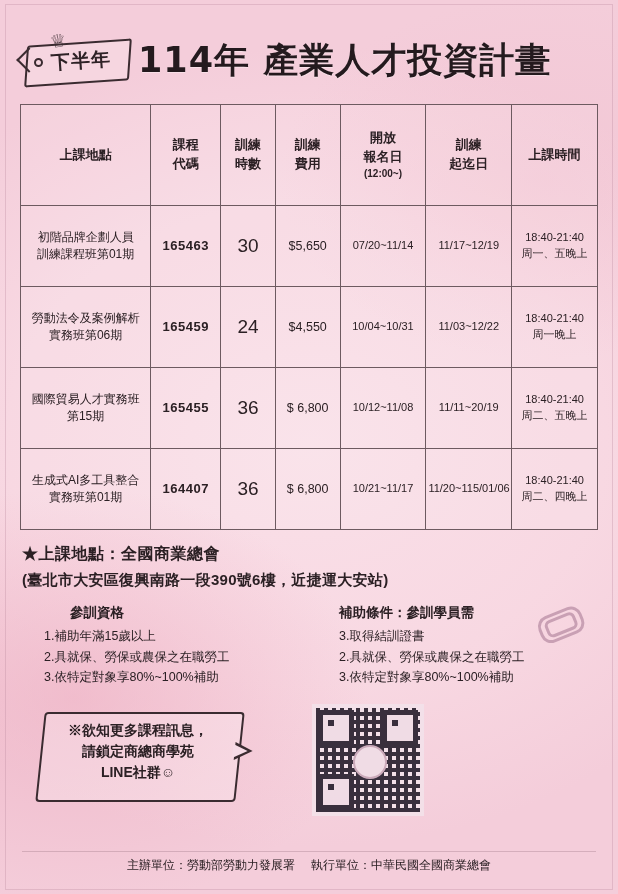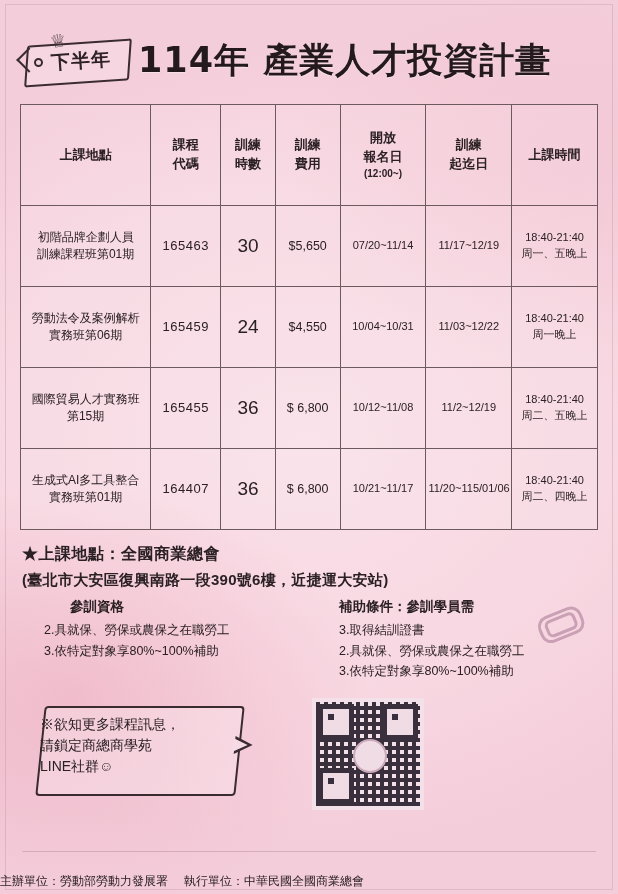--- a/index.html
+++ b/index.html
@@ -131,21 +131,21 @@
   }
   .col-name   { width: 24%; }
   .col-code   { width: 12.5%; }
   .col-hours  { width: 9.5%; }
   .col-fee    { width: 11.5%; }
   .col-open   { width: 15.5%; }
   .col-period { width: 15.5%; }
   .col-time   { width: 15.5%; }
 
   .cell-name { font-size: 12px; }
-  .cell-code { font-weight: normal; font-size: 13px; letter-spacing: 0.5px; }
+  .cell-code { font-weight: bold; font-size: 13px; letter-spacing: 0.5px; }
   .cell-hours { font-size: 19px; }
   .cell-fee { font-size: 12.5px; }
   .cell-small { font-size: 11px; }
   .sub-note { font-size: 10px; display: block; }
 
   
   .info {
     margin: 14px 16px 0 16px;
     color: #2b2024;
   }
@@ -156,21 +156,21 @@
     margin-bottom: 6px;
   }
   .venue-addr {
     font-size: 15px;
     font-weight: bold;
     letter-spacing: 0.3px;
   }
 
   .two-col {
     display: flex;
-    margin-top: 8px;
+    margin-top: 14px;
     gap: 24px;
   }
   .col-block {
     flex: 1 1 0;
   }
   .col-block.left { padding-left: 22px; }
   .col-block.right { padding-left: 14px; }
   .col-head {
     font-size: 13.5px;
     font-weight: bold;
@@ -239,22 +239,23 @@
     left: -20px; top: -7px;
     width: 0; height: 0;
     border-top: 7px solid transparent;
     border-bottom: 7px solid transparent;
     border-left: 15px solid #f6dbe6;
   }
   .bubble-text {
     position: absolute;
     left: 18px; top: 22px;
     width: 196px;
+    text-align: center;
     font-size: 14px;
-    font-weight: normal;
+    font-weight: bold;
     line-height: 1.5;
     color: #2b2024;
   }
 
   .qr {
     position: absolute;
     top: 6px;
     width: 104px;
     height: 104px;
     background:
@@ -302,23 +303,23 @@
     font-size: 10.5px;
     line-height: 22px;
     text-align: center;
     letter-spacing: 1px;
   }
 
   
   .footer {
     position: absolute;
     left: 0; right: 0;
-    bottom: 4px;
+    bottom: 20px;
     display: flex;
-    justify-content: flex-start;
+    justify-content: center;
     gap: 16px;
     font-size: 12px;
     color: #2b2024;
   }
   .footer-divider {
     position: absolute;
     left: 22px; right: 22px;
     bottom: 42px;
     height: 1px;
     background: rgba(120,85,100,0.25);
@@ -407,21 +408,21 @@
         </tr>
         <tr>
           <td class="cell-name">
             <span>國際貿易人才實務班</span><br>
             <span>第15期</span>
           </td>
           <td class="cell-code">165455</td>
           <td class="cell-hours">36</td>
           <td class="cell-fee">$ 6,800</td>
           <td class="cell-small">10/12~11/08</td>
-          <td class="cell-small">11/2~12/19</td>
+          <td class="cell-small">11/11~20/19</td>
           <td class="cell-small">
             <span>18:40-21:40</span><br>
             <span>周二、五晚上</span>
           </td>
         </tr>
         <tr>
           <td class="cell-name">
             <span>生成式AI多工具整合</span><br>
             <span>實務班第01期</span>
           </td>
@@ -440,20 +441,21 @@
   </div>
 
   <div class="info">
     <div class="venue-line">★上課地點：全國商業總會</div>
     <div class="venue-addr">(臺北市大安區復興南路一段390號6樓，近捷運大安站)</div>
 
     <div class="two-col">
       <div class="col-block left">
         <div class="col-head left-head">參訓資格</div>
         <ol>
+          <li>1.補助年滿15歲以上</li>
           <li>2.具就保、勞保或農保之在職勞工</li>
           <li>3.依特定對象享80%~100%補助</li>
         </ol>
       </div>
       <div class="col-block right">
         <div class="col-head">補助條件：參訓學員需</div>
         <ol>
           <li>3.取得結訓證書</li>
           <li>2.具就保、勞保或農保之在職勞工</li>
           <li>3.依特定對象享80%~100%補助</li>

